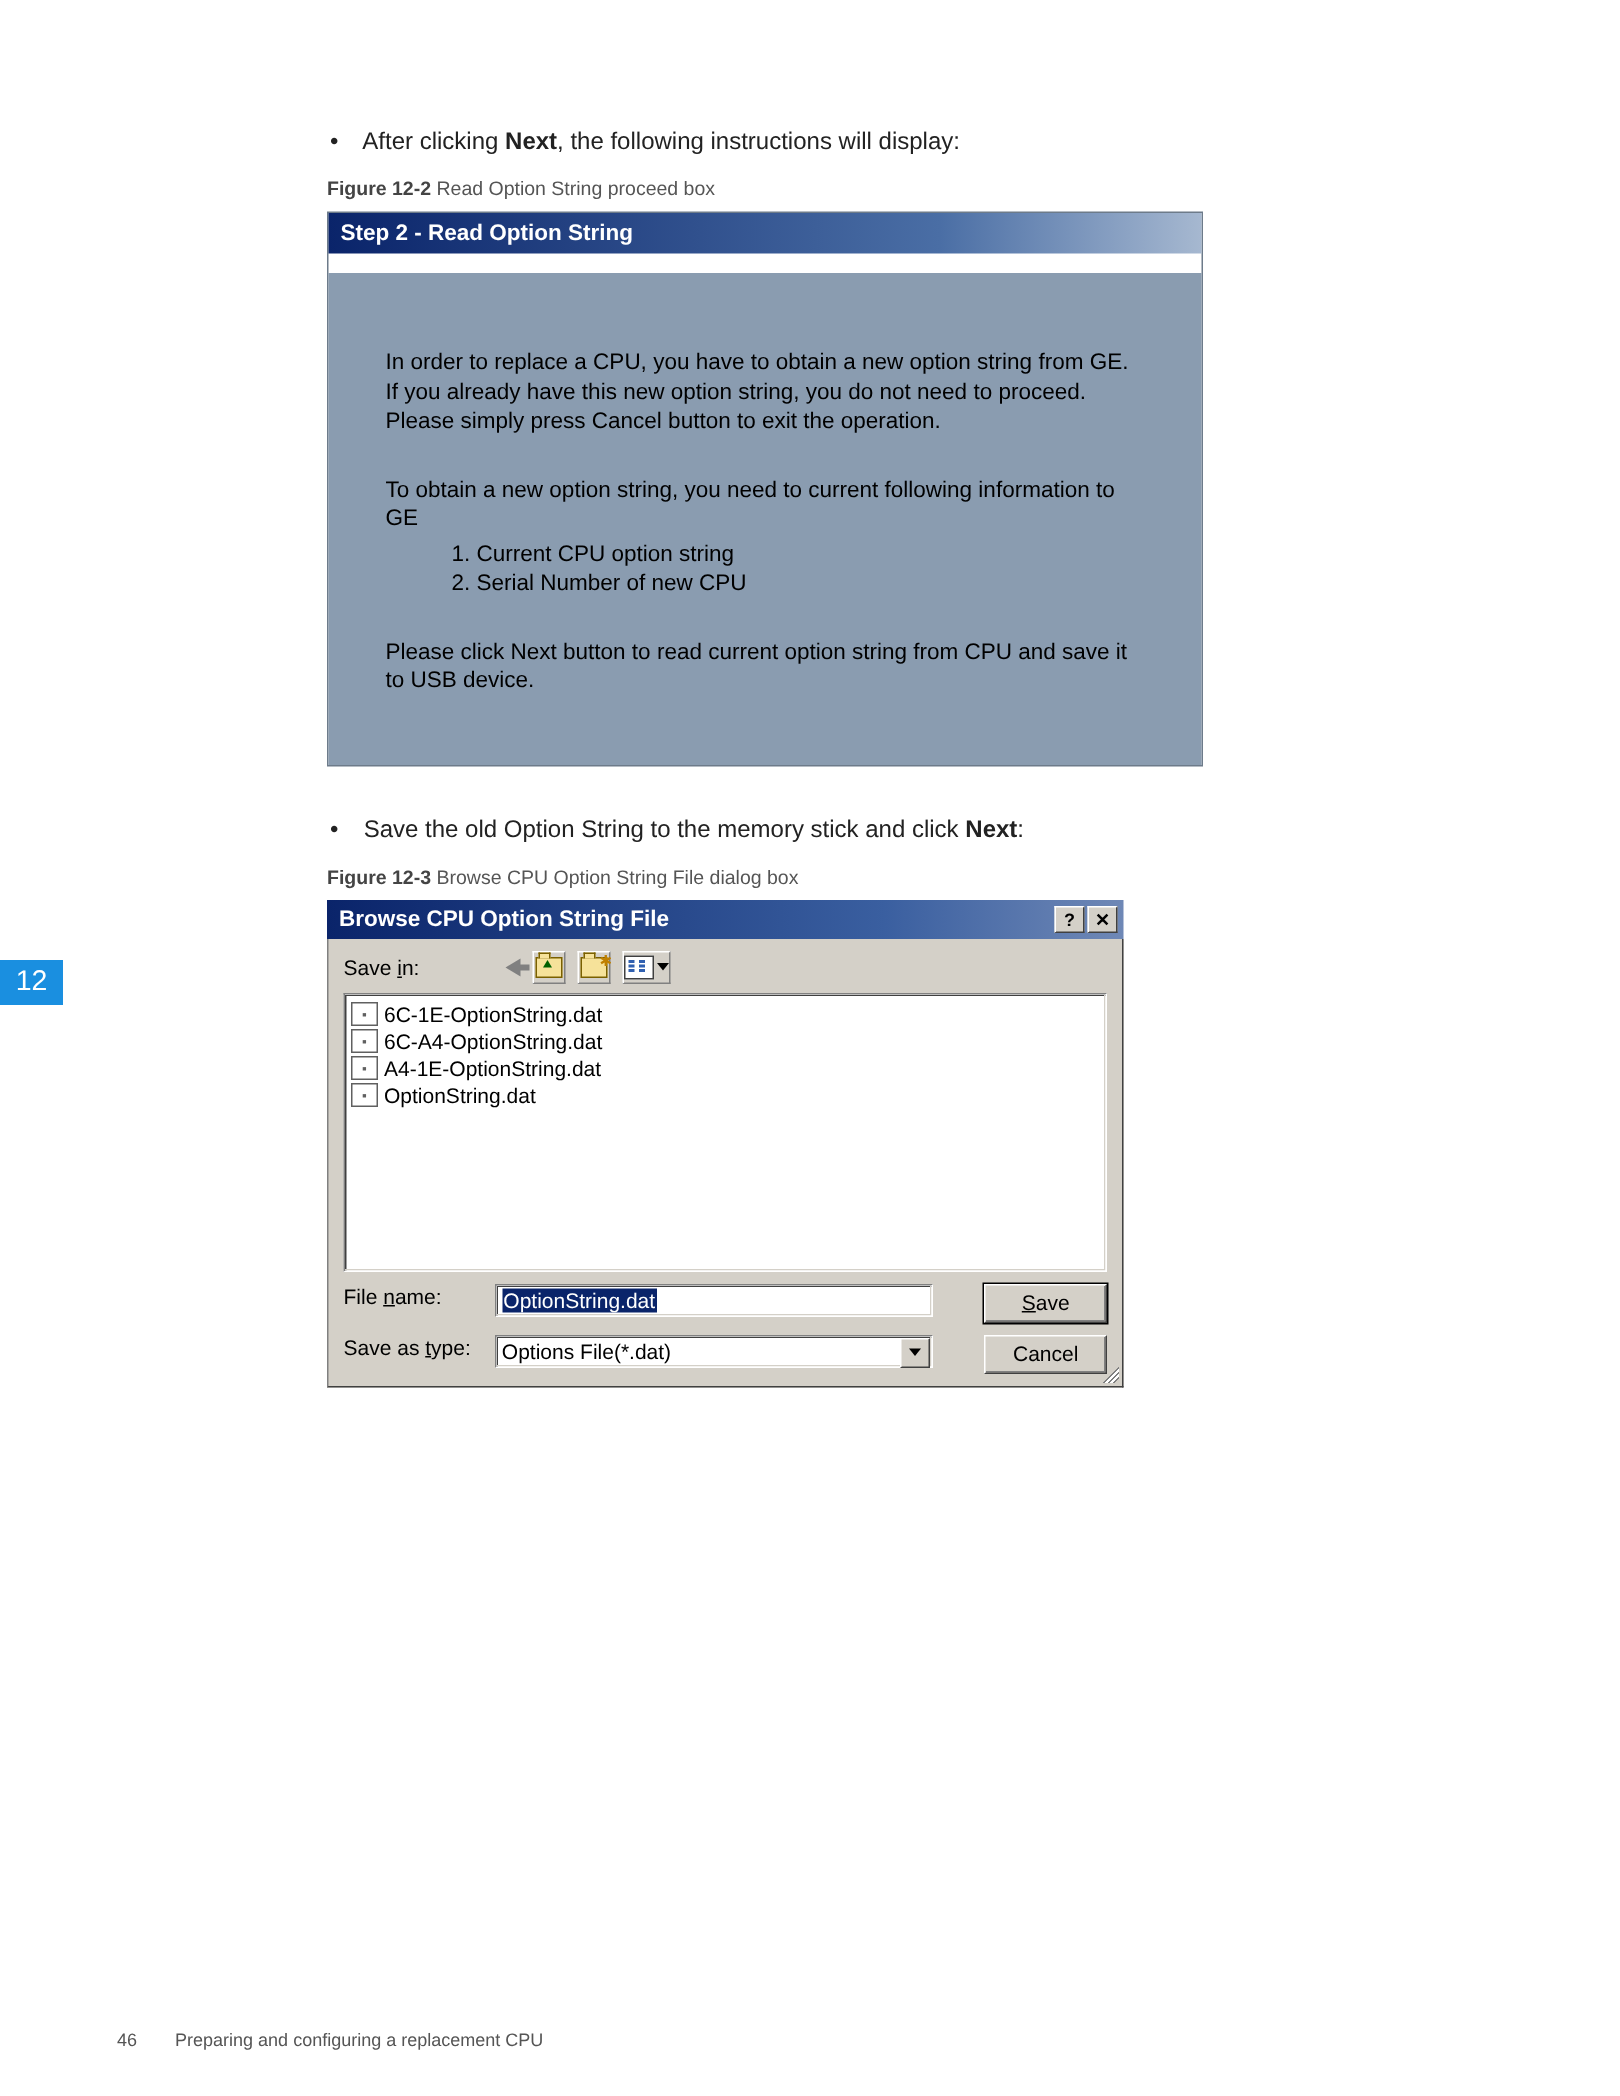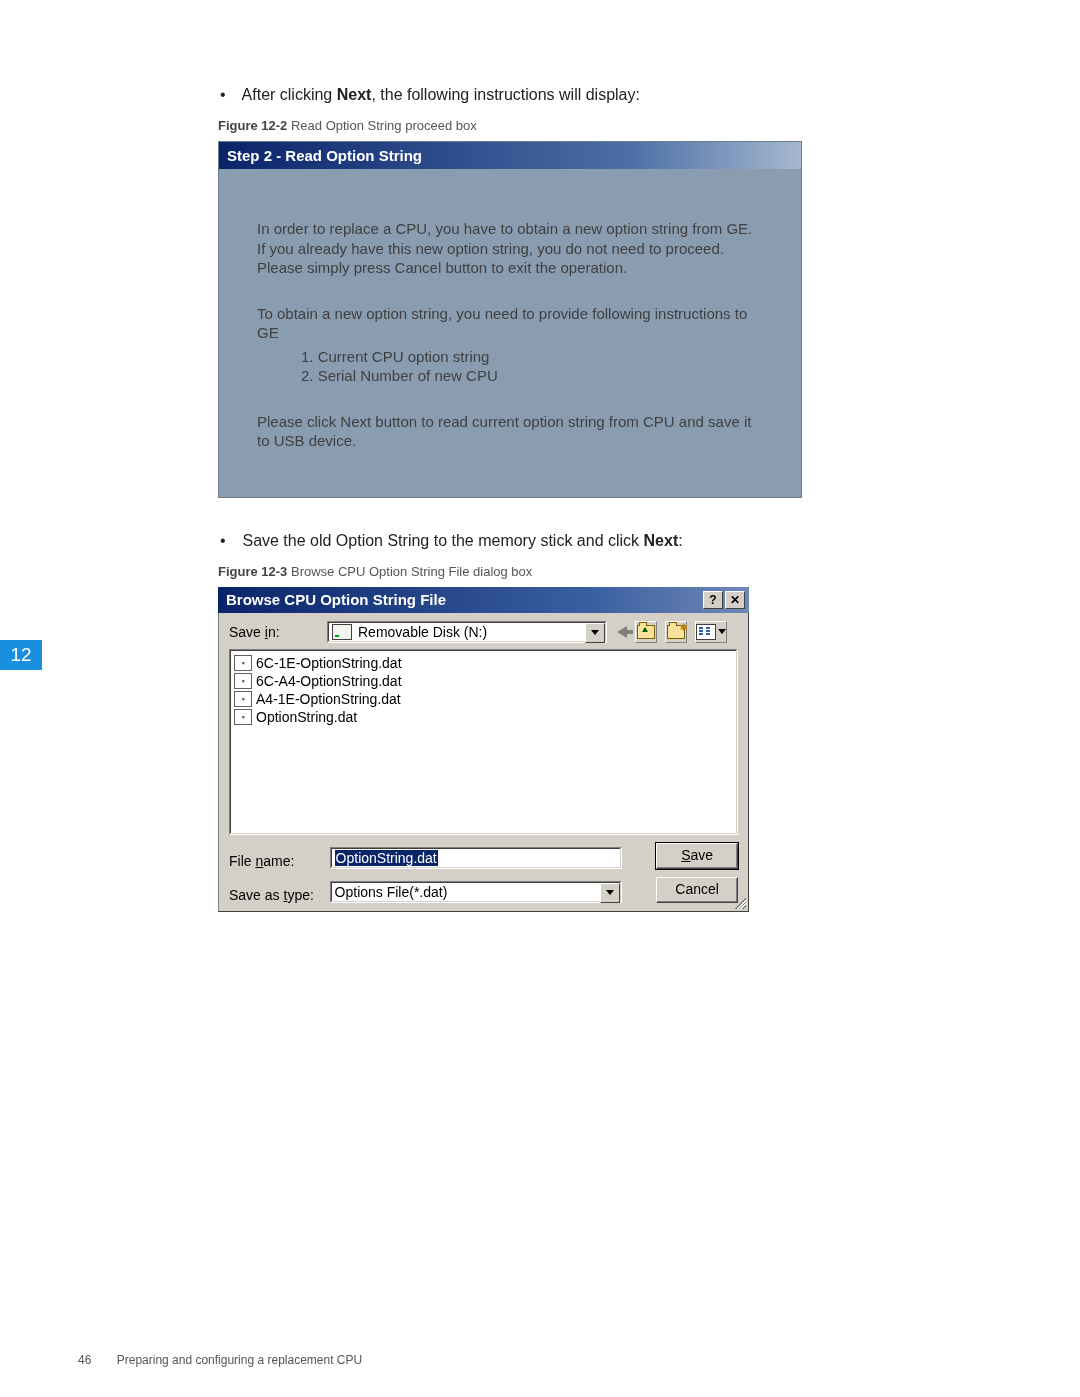--- a/index.html
+++ b/index.html
@@ -48,25 +48,26 @@
   .fig1-title {
     background: linear-gradient(to right,#0a246a,#4a6ea5 70%,#a6b8d0);
     color: #fff;
     font-weight: bold;
     font-size: 15px;
     padding: 5px 8px;
     font-family: Tahoma, Arial, sans-serif;
   }
   .fig1-body {
     background: #8a9cb0;
-    color: #404040;
+    color: #000000;
     padding: 50px 38px 46px 38px;
     font-family: Tahoma, Arial, sans-serif;
     font-size: 15px;
     line-height: 1.3;
+    margin-top: 13px;
   }
   .fig1-body p { margin: 0 0 0 0; }
   .fig1-body .gap { height: 26px; }
   .fig1-body .num-list { padding-left: 44px; margin-top:4px; }
 
   
   .fig2 {
     width: 531px;
     font-family: Tahoma, "MS Sans Serif", sans-serif;
   }
@@ -162,21 +163,21 @@
     border-right:1px solid #fff; border-bottom:1px solid #fff;
     box-shadow: inset -1px -1px 0 #d4d0c8, inset 1px 1px 0 #404040;
     height: 186px;
     padding:4px;
     box-sizing:border-box;
   }
   .file-item { display:flex; align-items:center; padding:1px 0; font-size:14px; }
   .file-ico {
     width:16px;height:14px;border:1px solid #606060;background:#fff;margin-right:4px;position:relative;font-size:9px;color:#606060;display:flex;align-items:center;justify-content:center;
   }
-  .bottom-row { display:flex; align-items:flex-end; margin-top:8px; }
+  .bottom-row { display:flex; align-items:flex-start; margin-top:8px; }
   .blabel{ width:106px; font-size:14px; }
   .binput {
     width: 308px; height:22px;
     background:#fff;
     border-top:1px solid #808080; border-left:1px solid #808080;
     border-right:1px solid #fff; border-bottom:1px solid #fff;
     box-shadow: inset -1px -1px 0 #d4d0c8, inset 1px 1px 0 #404040;
     padding:2px 4px; box-sizing:border-box; font-size:14px;
     position:relative;
   }
@@ -225,21 +226,21 @@
   <div class="caption">
     <span class="bold">Figure 12-2</span><span>  Read Option String proceed box</span>
   </div>
 
   <div class="figure-wrap">
     <div class="fig1">
       <div class="fig1-title">Step 2 - Read Option String</div>
       <div class="fig1-body">
         <p>In order to replace a CPU, you have to obtain a new option string from GE. If you already have this new option string, you do not need to proceed. Please simply press Cancel button to exit the operation.</p>
         <div class="gap"></div>
-        <p>To obtain a new option string, you need to provide following instructions to GE</p>
+        <p>To obtain a new option string, you need to current following information to GE</p>
         <div class="num-list">
           <div>1. Current CPU option string</div>
           <div>2. Serial Number of new CPU</div>
         </div>
         <div class="gap"></div>
         <p>Please click Next button to read current option string from CPU and save it to USB device.</p>
       </div>
     </div>
   </div>
 
@@ -259,27 +260,20 @@
         <div class="fig2-title-ctrls">
           <div class="tbox">?</div>
           <div class="tbox">✕</div>
         </div>
       </div>
       <div class="fig2-client">
 
         <div class="row">
           <div class="lbl">
             <span>Save </span><span class="u">i</span><span>n:</span>
-          </div>
-          <div class="dropdown">
-            <span class="drive-icon"></span>
-            <span>Removable Disk (N:)</span>
-            <div class="dd-arrow">
-                <div class="tri-down"></div>
-              </div>
           </div>
           <div class="toolbar-icons">
             <div class="arrow-left"></div>
             <div class="mini-btn">
               <div class="folder-up">
                   <div class="up-arr"></div>
                 </div>
             </div>
             <div class="mini-btn">
               <div class="folder-new">

